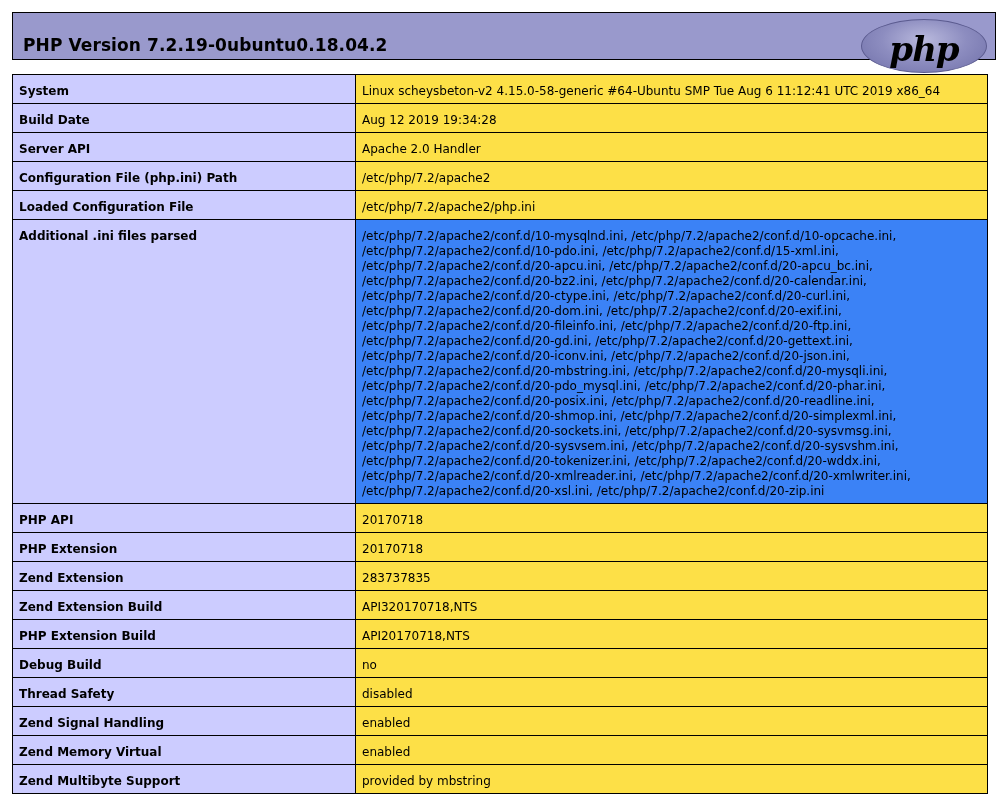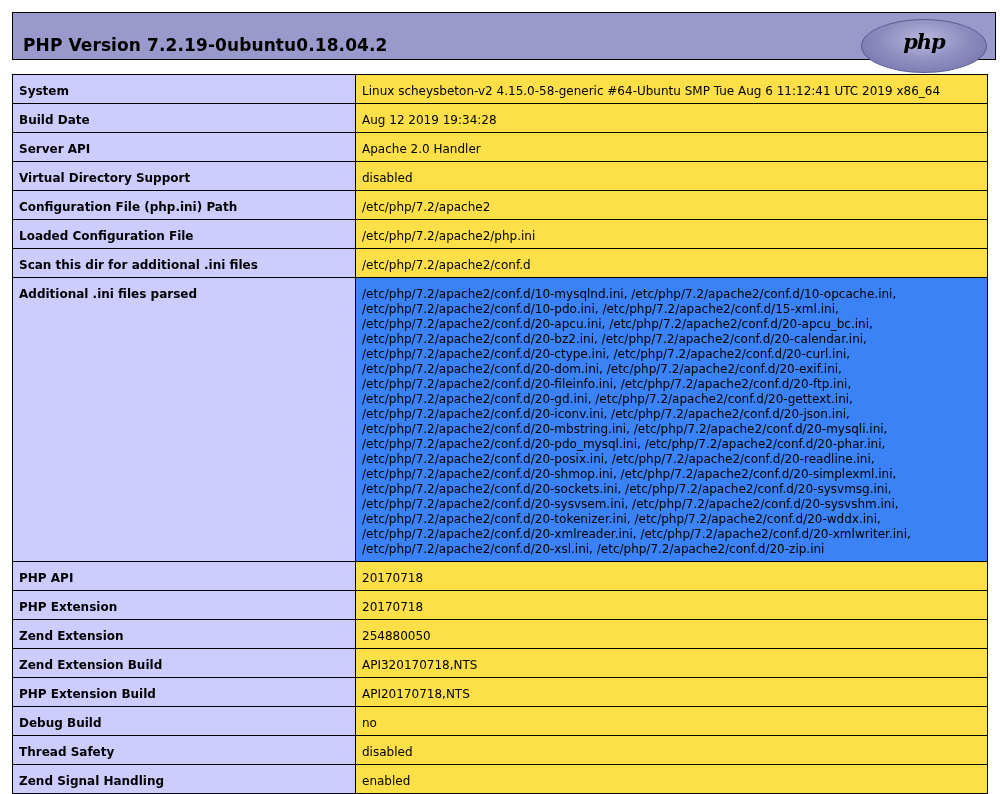--- a/index.html
+++ b/index.html
@@ -51,21 +51,21 @@
   }
   .php-logo-text {
     position: absolute;
     left: 0;
     right: 0;
     top: 9px;
     text-align: center;
     font-family: "DejaVu Serif", "Liberation Serif", serif;
     font-style: italic;
     font-weight: bold;
-    font-size: 21px;
+    font-size: 34px;
     color: #000000;
     letter-spacing: -1px;
   }
   table.info {
     margin: 14px 12px 0 12px;
     border-collapse: collapse;
     width: 976px;
     table-layout: fixed;
   }
   table.info td {
@@ -108,50 +108,42 @@
         </tr>
         <tr>
           <td class="e">Build Date</td>
           <td class="v">Aug 12 2019 19:34:28</td>
         </tr>
         <tr>
           <td class="e">Server API</td>
           <td class="v">Apache 2.0 Handler</td>
         </tr>
         <tr>
-          <td class="e">Virtual Directory Support</td>
-          <td class="v">disabled</td>
-        </tr>
-        <tr>
           <td class="e">Configuration File (php.ini) Path</td>
           <td class="v">/etc/php/7.2/apache2</td>
         </tr>
         <tr>
           <td class="e">Loaded Configuration File</td>
           <td class="v">/etc/php/7.2/apache2/php.ini</td>
-        </tr>
-        <tr>
-          <td class="e">Scan this dir for additional .ini files</td>
-          <td class="v">/etc/php/7.2/apache2/conf.d</td>
         </tr>
         <tr>
           <td class="e">Additional .ini files parsed</td>
           <td class="multi">/etc/php/7.2/apache2/conf.d/10-mysqlnd.ini, /etc/php/7.2/apache2/conf.d/10-opcache.ini, /etc/php/7.2/apache2/conf.d/10-pdo.ini, /etc/php/7.2/apache2/conf.d/15-xml.ini, /etc/php/7.2/apache2/conf.d/20-apcu.ini, /etc/php/7.2/apache2/conf.d/20-apcu_bc.ini, /etc/php/7.2/apache2/conf.d/20-bz2.ini, /etc/php/7.2/apache2/conf.d/20-calendar.ini, /etc/php/7.2/apache2/conf.d/20-ctype.ini, /etc/php/7.2/apache2/conf.d/20-curl.ini, /etc/php/7.2/apache2/conf.d/20-dom.ini, /etc/php/7.2/apache2/conf.d/20-exif.ini, /etc/php/7.2/apache2/conf.d/20-fileinfo.ini, /etc/php/7.2/apache2/conf.d/20-ftp.ini, /etc/php/7.2/apache2/conf.d/20-gd.ini, /etc/php/7.2/apache2/conf.d/20-gettext.ini, /etc/php/7.2/apache2/conf.d/20-iconv.ini, /etc/php/7.2/apache2/conf.d/20-json.ini, /etc/php/7.2/apache2/conf.d/20-mbstring.ini, /etc/php/7.2/apache2/conf.d/20-mysqli.ini, /etc/php/7.2/apache2/conf.d/20-pdo_mysql.ini, /etc/php/7.2/apache2/conf.d/20-phar.ini, /etc/php/7.2/apache2/conf.d/20-posix.ini, /etc/php/7.2/apache2/conf.d/20-readline.ini, /etc/php/7.2/apache2/conf.d/20-shmop.ini, /etc/php/7.2/apache2/conf.d/20-simplexml.ini, /etc/php/7.2/apache2/conf.d/20-sockets.ini, /etc/php/7.2/apache2/conf.d/20-sysvmsg.ini, /etc/php/7.2/apache2/conf.d/20-sysvsem.ini, /etc/php/7.2/apache2/conf.d/20-sysvshm.ini, /etc/php/7.2/apache2/conf.d/20-tokenizer.ini, /etc/php/7.2/apache2/conf.d/20-wddx.ini, /etc/php/7.2/apache2/conf.d/20-xmlreader.ini, /etc/php/7.2/apache2/conf.d/20-xmlwriter.ini, /etc/php/7.2/apache2/conf.d/20-xsl.ini, /etc/php/7.2/apache2/conf.d/20-zip.ini</td>
         </tr>
         <tr>
           <td class="e">PHP API</td>
           <td class="v">20170718</td>
         </tr>
         <tr>
           <td class="e">PHP Extension</td>
           <td class="v">20170718</td>
         </tr>
         <tr>
           <td class="e">Zend Extension</td>
-          <td class="v">254880050</td>
+          <td class="v">283737835</td>
         </tr>
         <tr>
           <td class="e">Zend Extension Build</td>
           <td class="v">API320170718,NTS</td>
         </tr>
         <tr>
           <td class="e">PHP Extension Build</td>
           <td class="v">API20170718,NTS</td>
         </tr>
         <tr>

